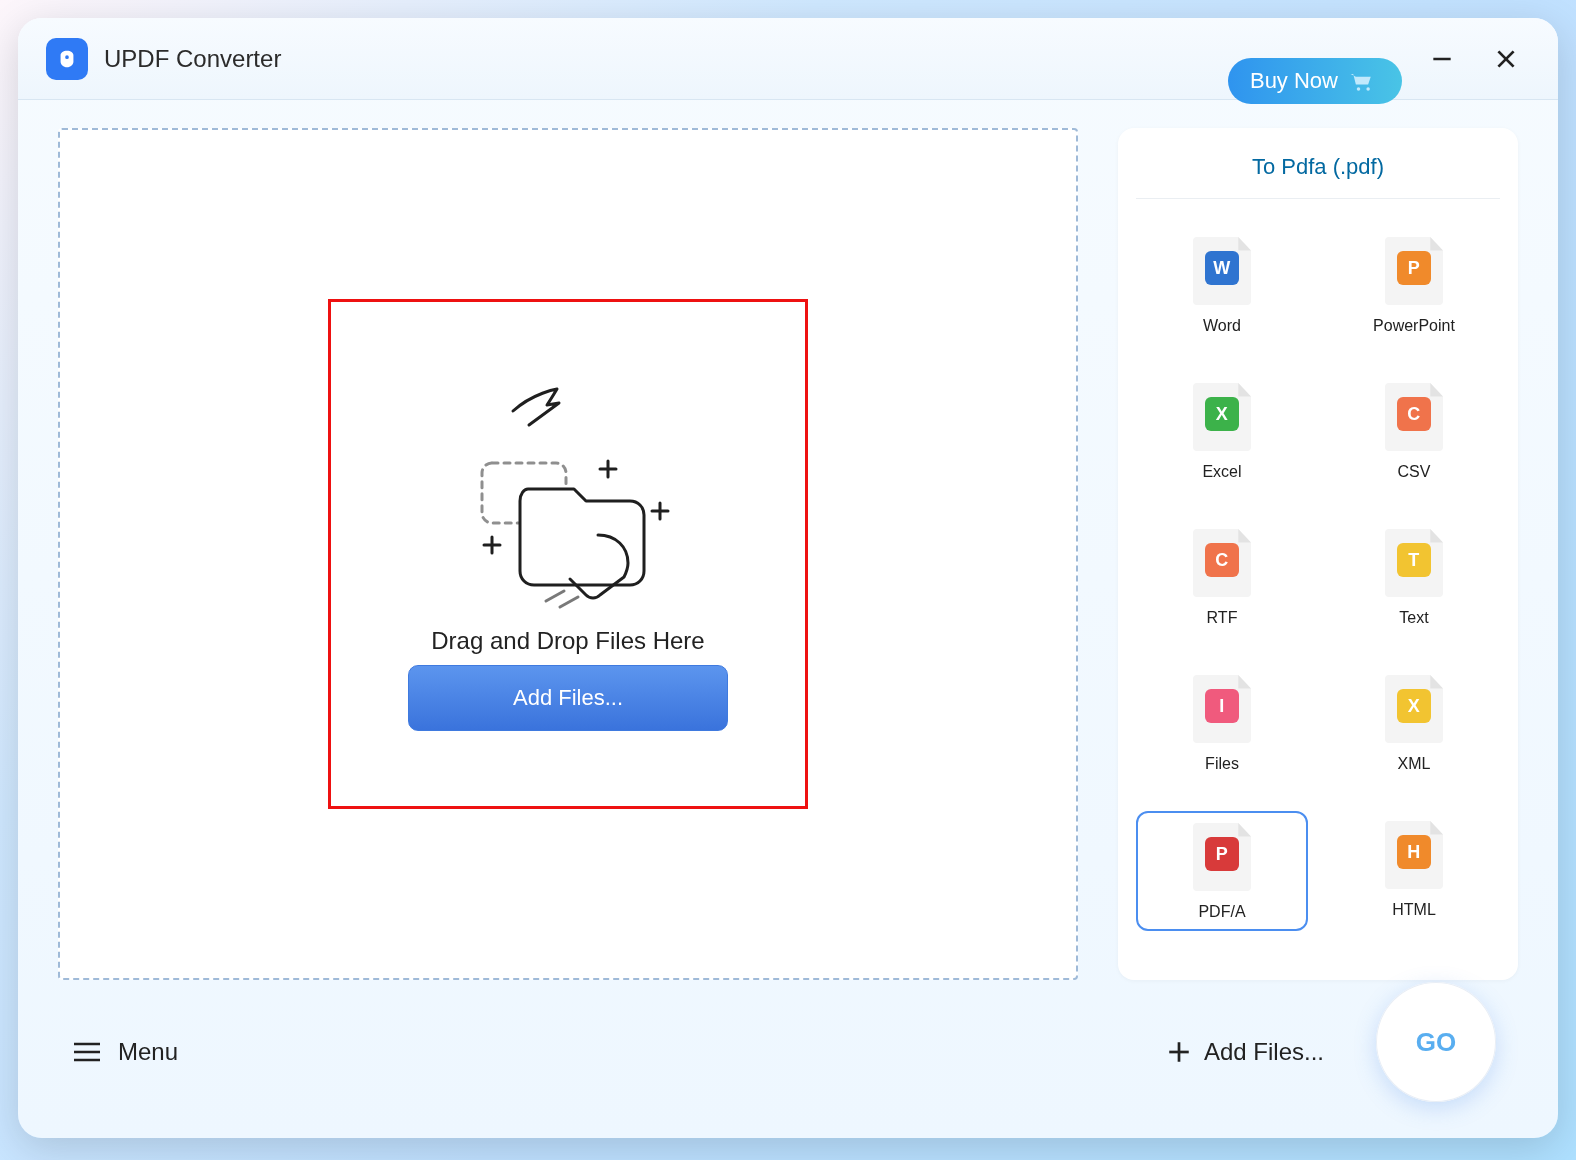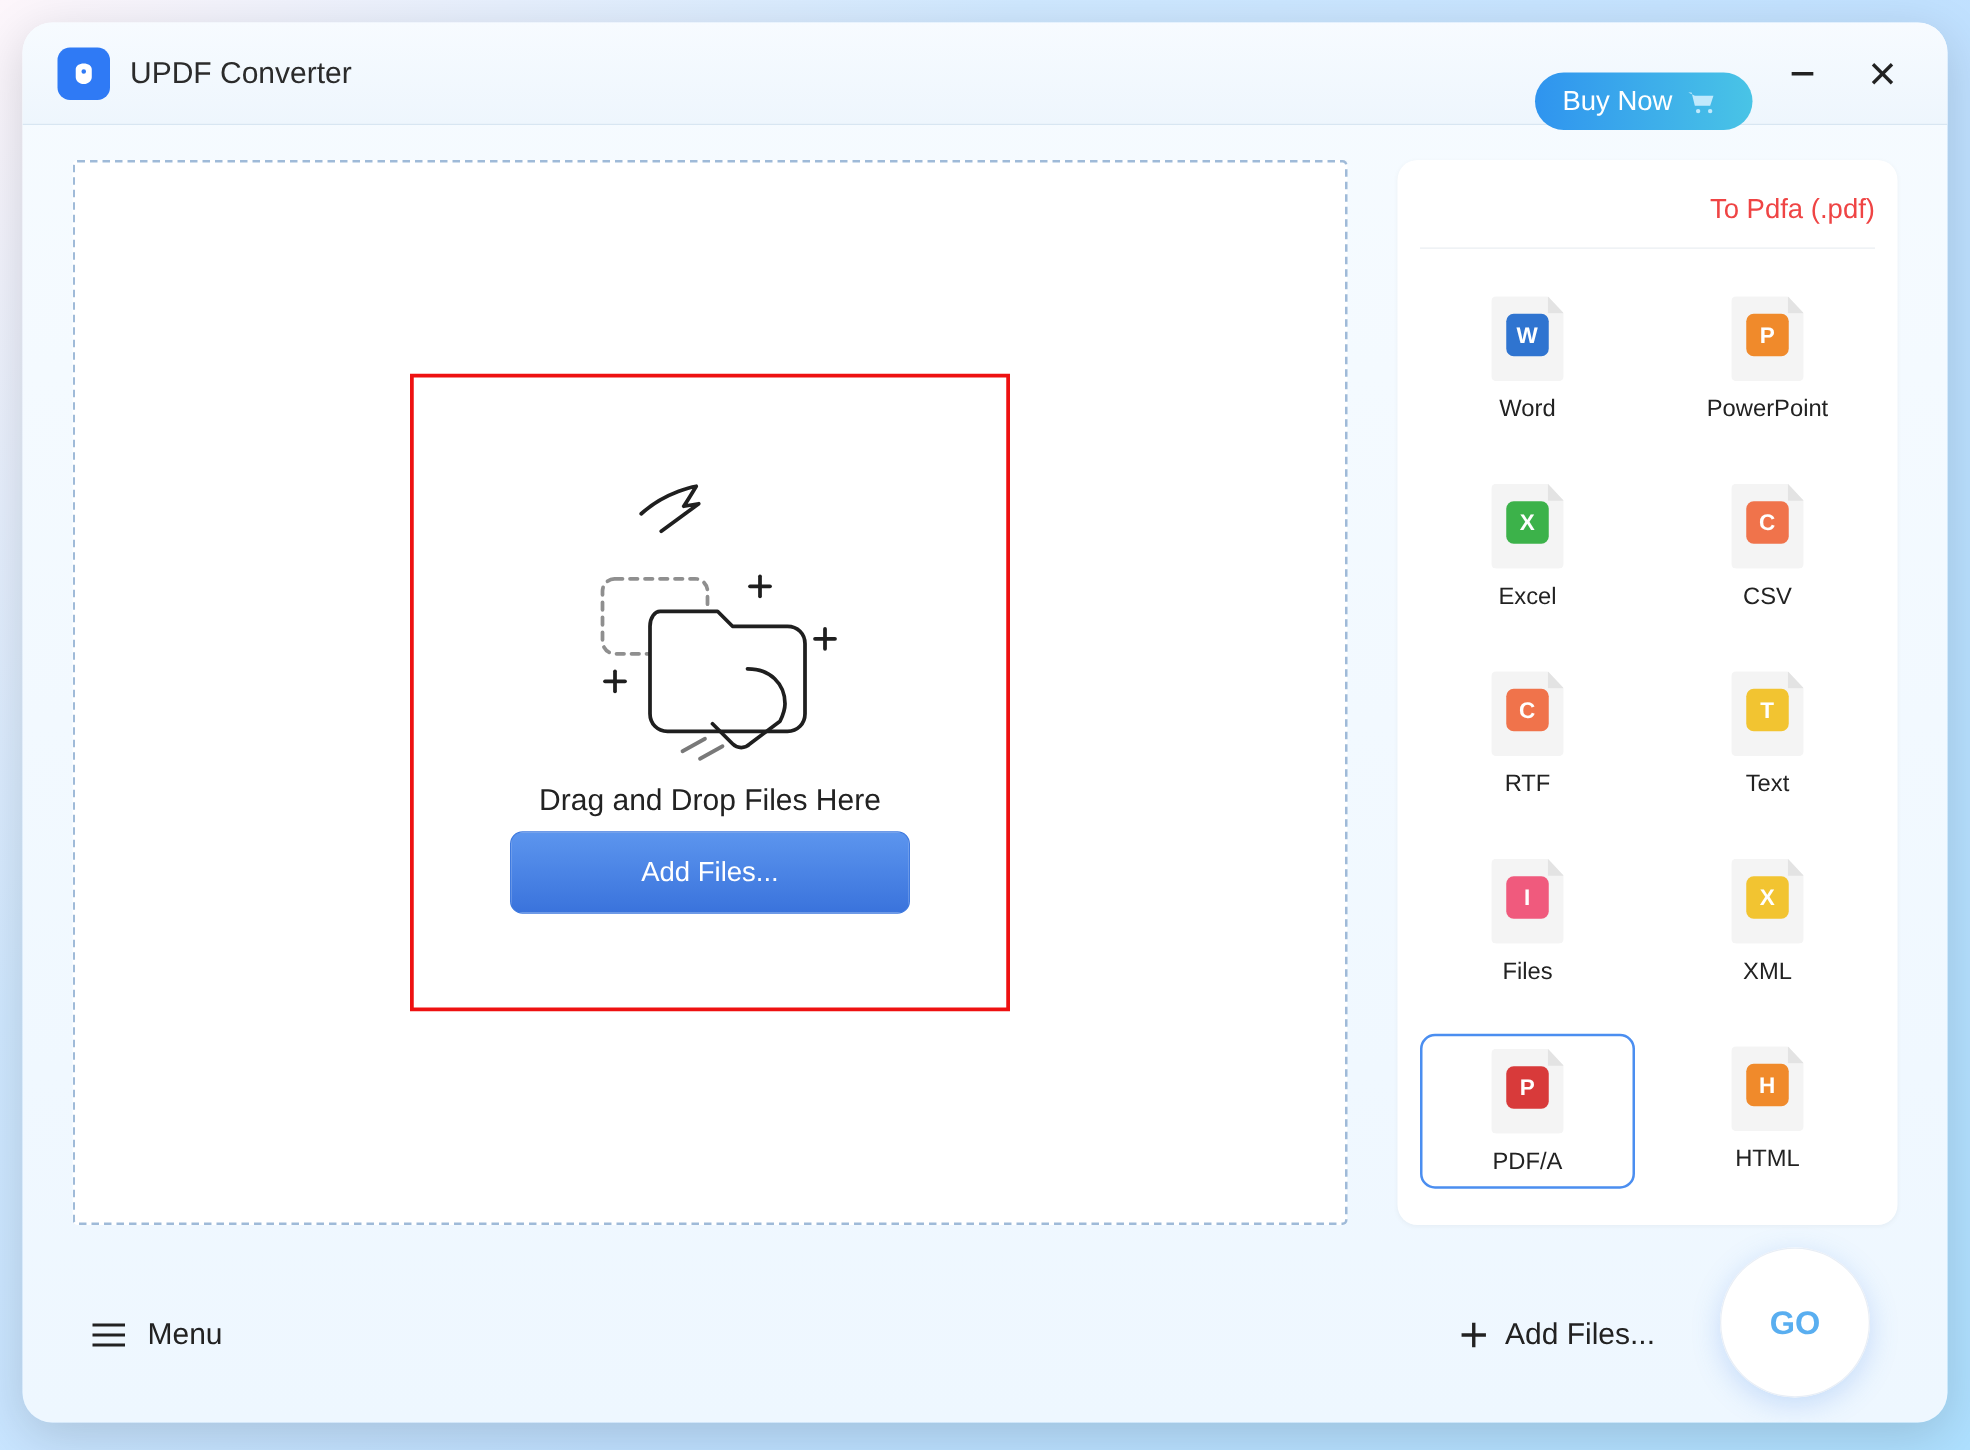--- a/index.html
+++ b/index.html
@@ -49,43 +49,43 @@
   .add-files-btn {
     width: 320px; height: 66px; border-radius: 10px; border: 1px solid #3f7adf;
     background: linear-gradient(180deg,#5c95ee,#3a73dc); color: #fff; font-size: 22px; cursor: pointer;
   }
   
   .panel {
     width: 400px; background: #fff; border-radius: 16px; padding: 20px 18px 24px 18px;
     box-shadow: 0 1px 4px rgba(0,0,0,.04);
     display: flex; flex-direction: column;
   }
-  .panel-title { text-align: right; font-size: 22px; color: #ef4444; padding: 6px 0 18px 0; border-bottom: 1px solid #eaeef2; }
+  .panel-title { text-align: center; font-size: 22px; color: #0369a1; padding: 6px 0 18px 0; border-bottom: 1px solid #eaeef2; }
   .fmt-grid { display: grid; grid-template-columns: 1fr 1fr; row-gap: 30px; column-gap: 20px; padding-top: 28px; }
   .fmt { display: flex; flex-direction: column; align-items: center; gap: 12px; cursor: pointer;
          border-radius: 12px; padding: 10px 6px 8px 6px; }
   .fmt.selected { border: 2px solid #4b8ef0; }
-  .fmt-label { font-size: 19px; color: #222; }
+  .fmt-label { font-size: 16px; color: #222; }
   .file-icon { width: 58px; height: 68px; position: relative; }
   .file-icon .sheet {
     position: absolute; inset: 0; background: #f4f4f4; border-radius: 4px;
     clip-path: polygon(0 0, 78% 0, 100% 20%, 100% 100%, 0 100%);
   }
   .file-icon .corner {
     position: absolute; right: 0; top: 0; width: 22%; height: 20%;
     background: #e3e3e3; clip-path: polygon(0 0, 100% 100%, 0 100%);
   }
   .file-icon .badge {
     position: absolute; left: 50%; top: 46%; transform: translate(-50%,-50%);
     width: 34px; height: 34px; border-radius: 6px; display: flex; align-items: center; justify-content: center;
     color: #fff; font-weight: 700; font-size: 18px; letter-spacing: .5px;
   }
   
   .footer {
-    position: absolute; left: 0; right: 0; bottom: 0; height: 140px;
+    position: absolute; left: 0; right: 0; bottom: 16px; height: 140px;
     display: flex; align-items: center; padding: 0 54px;
   }
   .menu-btn { display: flex; align-items: center; gap: 16px; font-size: 24px; cursor: pointer; color: #222; }
   .menu-btn svg { width: 30px; height: 24px; stroke: #222; stroke-width: 2.5; fill: none; }
   .footer-spacer { flex: 1; }
   .footer-add { display: flex; align-items: center; gap: 12px; font-size: 24px; cursor: pointer; color: #222; margin-right: 180px; }
   .footer-add svg { width: 26px; height: 26px; stroke: #222; stroke-width: 2.5; fill: none; }
   .go-btn {
     width: 120px; height: 120px; border-radius: 60px; background: #fff;
     box-shadow: 0 6px 22px rgba(80,140,230,.25), inset 0 0 0 1px #e8eef6;

